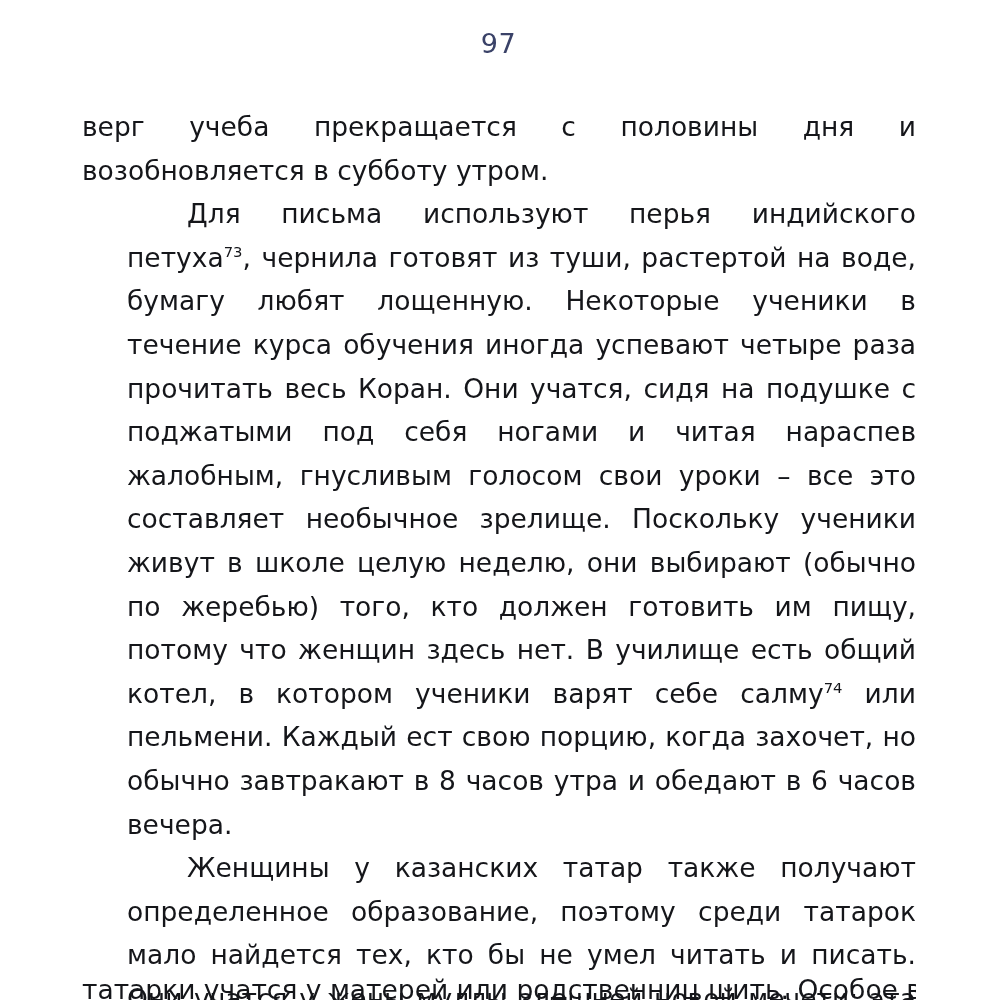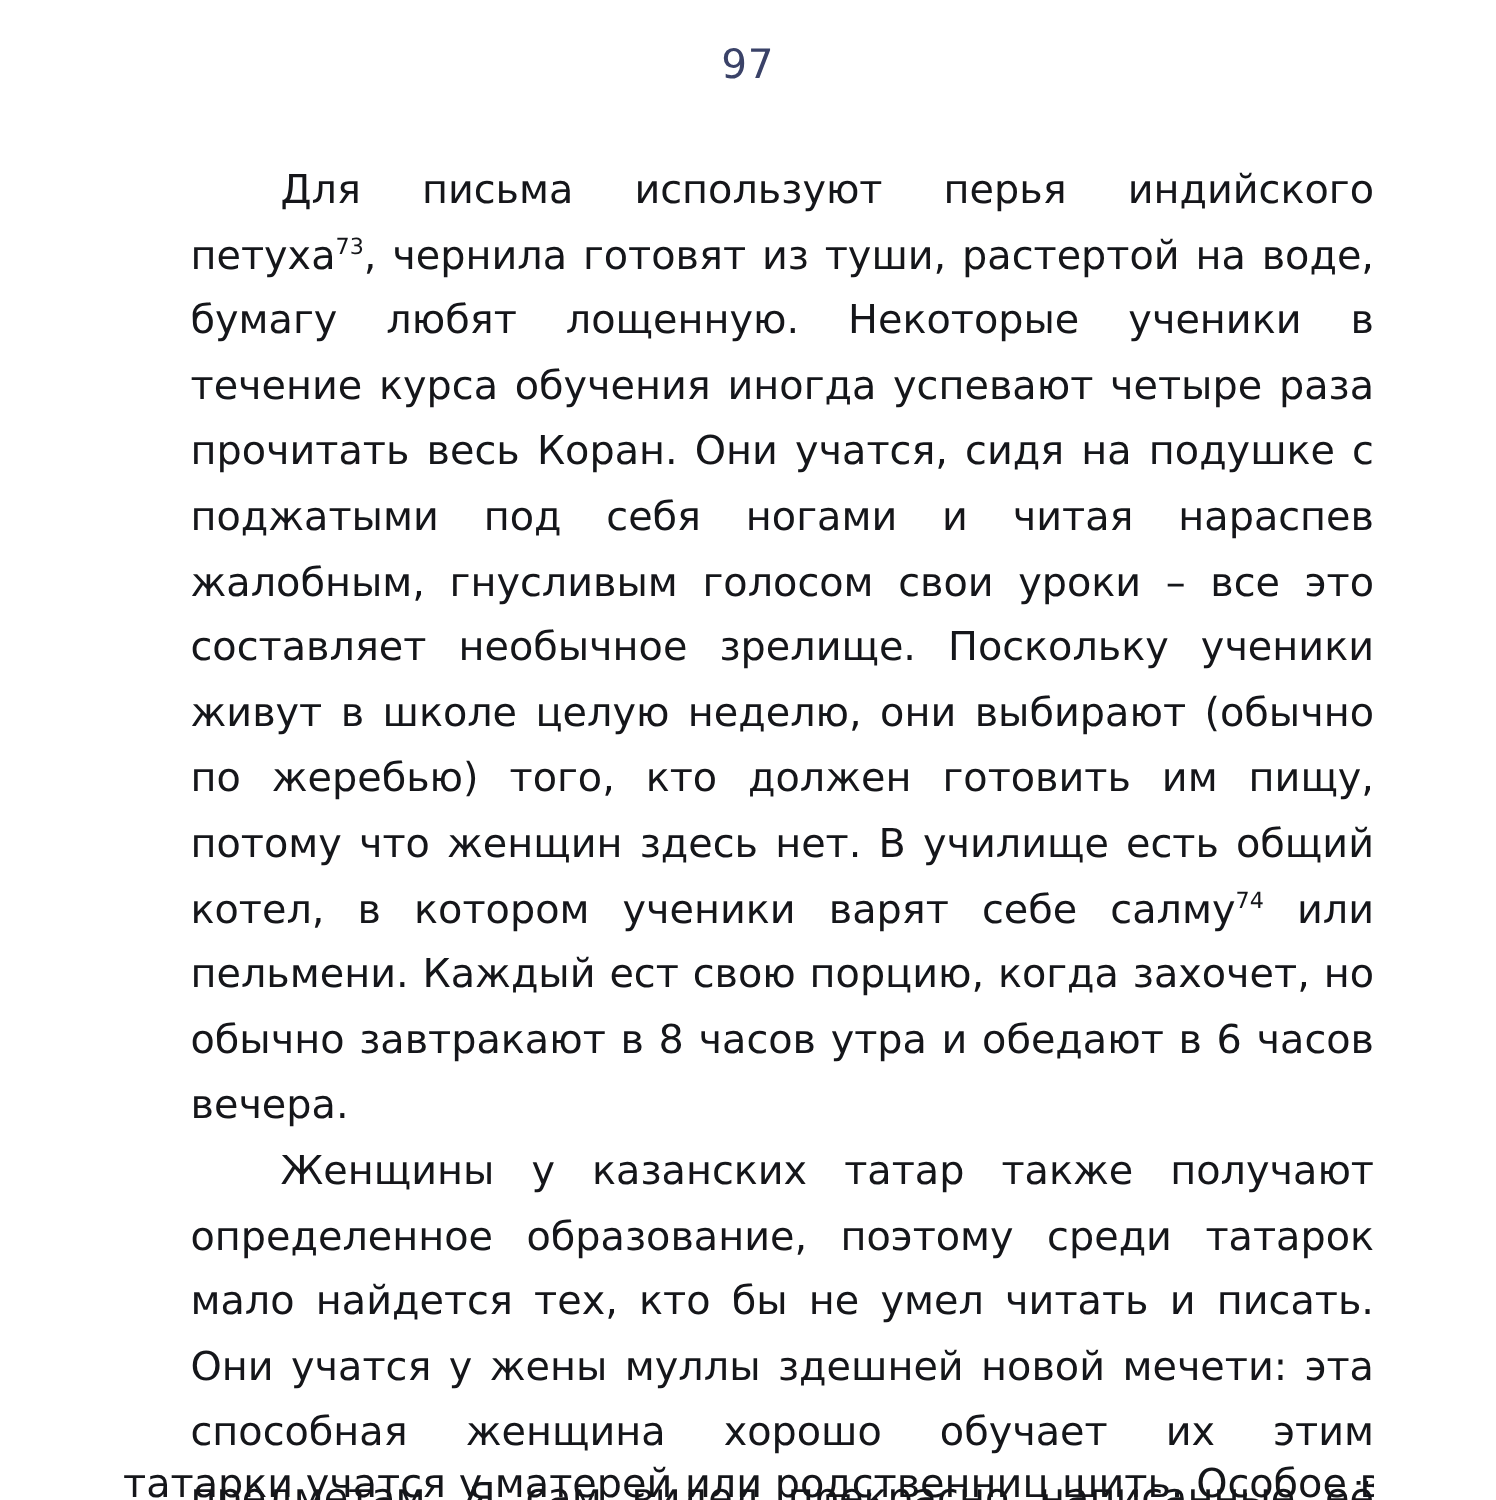--- a/index.html
+++ b/index.html
@@ -85,20 +85,21 @@
 </style>
 </head>
 <body>
 
 <div class="page">
 
   <div class="page-number">97</div>
 
   <div class="text-body">
 
+    <p class="para last-ragged"><span>верг учеба прекращается с половины дня и возобновляется в субботу утром.</span></p>
 
     <p class="para indent last-ragged"><span>Для письма используют перья индийского петуха</span><sup>73</sup><span>, чернила готовят из туши, растертой на воде, бумагу любят лощенную. Некоторые ученики в течение курса обучения иногда успевают четыре раза прочитать весь Коран. Они учатся, сидя на подушке с поджатыми под себя ногами и читая нараспев жалобным, гнусливым голосом свои уроки – все это составляет необычное зрелище. Поскольку ученики живут в школе целую неделю, они выбирают (обычно по жеребью) того, кто должен готовить им пищу, потому что женщин здесь нет. В училище есть общий котел, в котором ученики варят себе салму</span><sup>74</sup><span> или пельмени. Каждый ест свою порцию, когда захочет, но обычно завтракают в 8 часов утра и обедают в 6 часов вечера.</span></p>
 
     <p class="para indent"><span>Женщины у казанских татар также получают определенное образование, поэтому среди татарок мало найдется тех, кто бы не умел читать и писать. Они учатся у жены муллы здешней новой мечети: эта способная женщина хорошо обучает их этим предметам. Я сам видел прекрасно написанные её воспитанницами письма и некоторые татарские песенки. Почти все</span></p>
 
   </div>
 
   <div class="clip-line">татарки учатся у матерей или родственниц шить. Особое вни-</div>
 
 </div>

